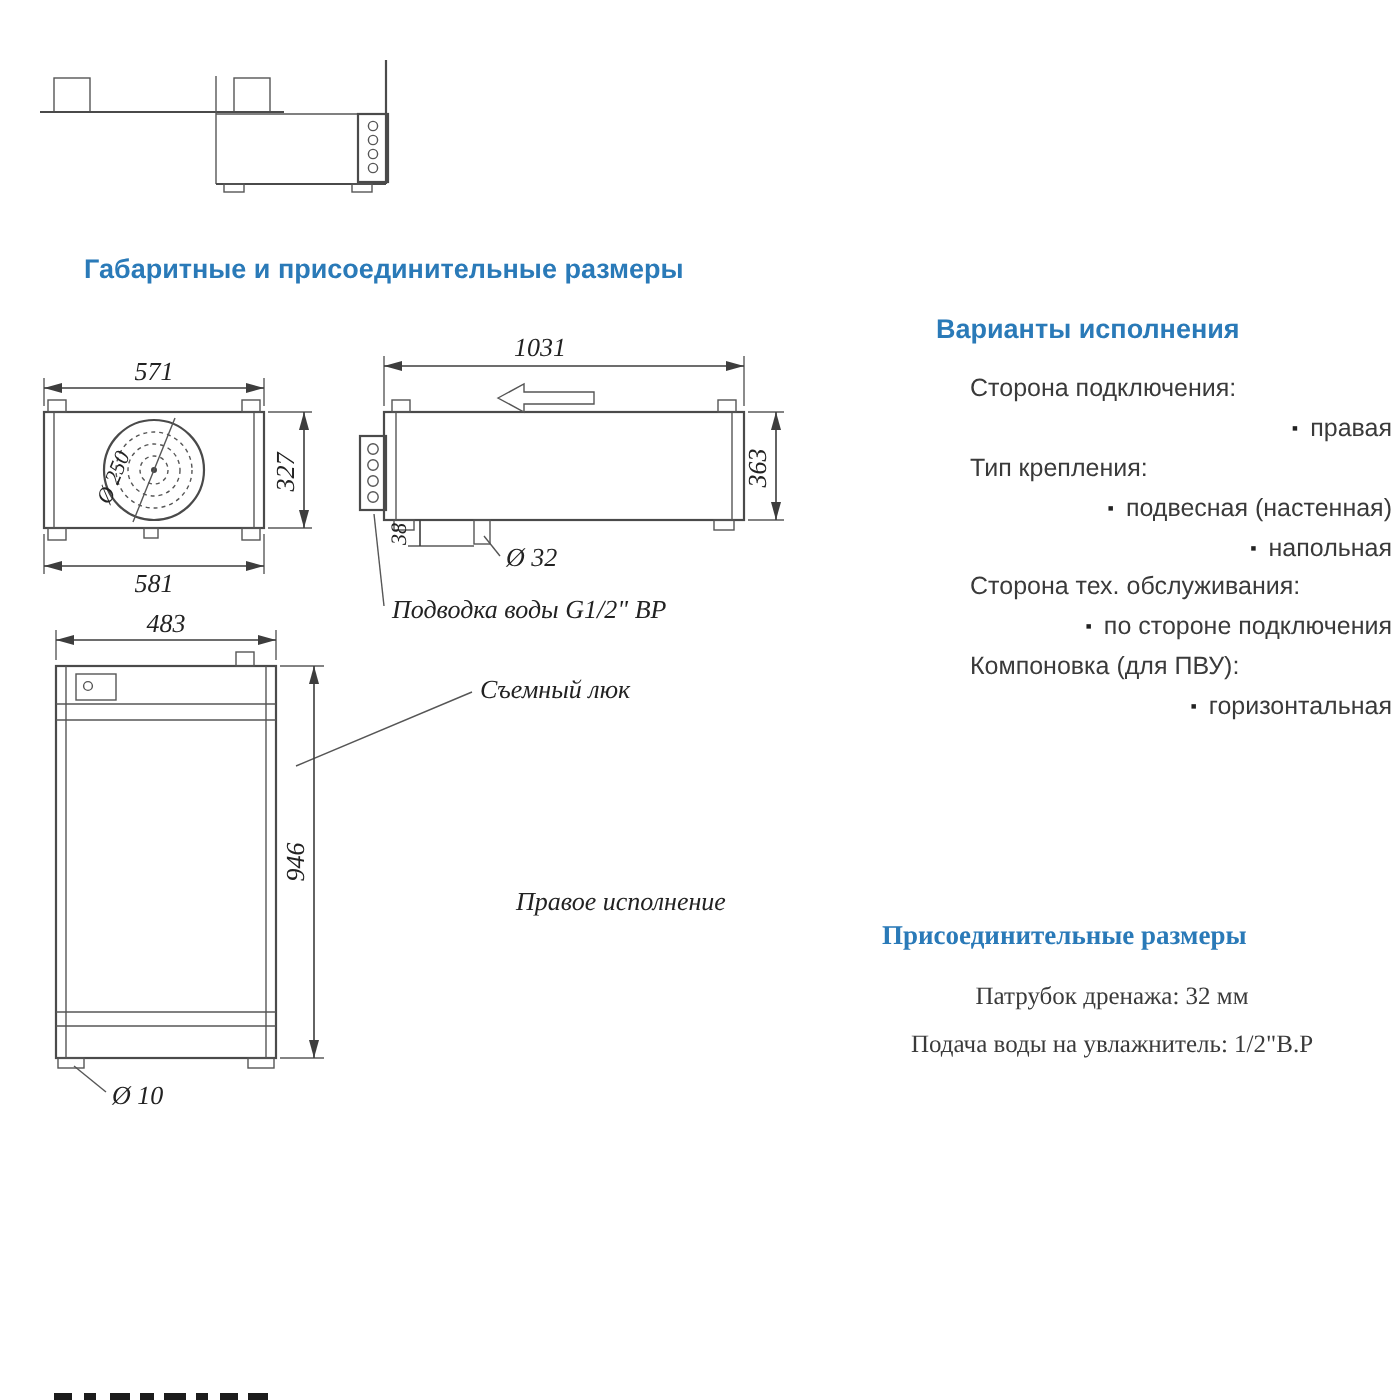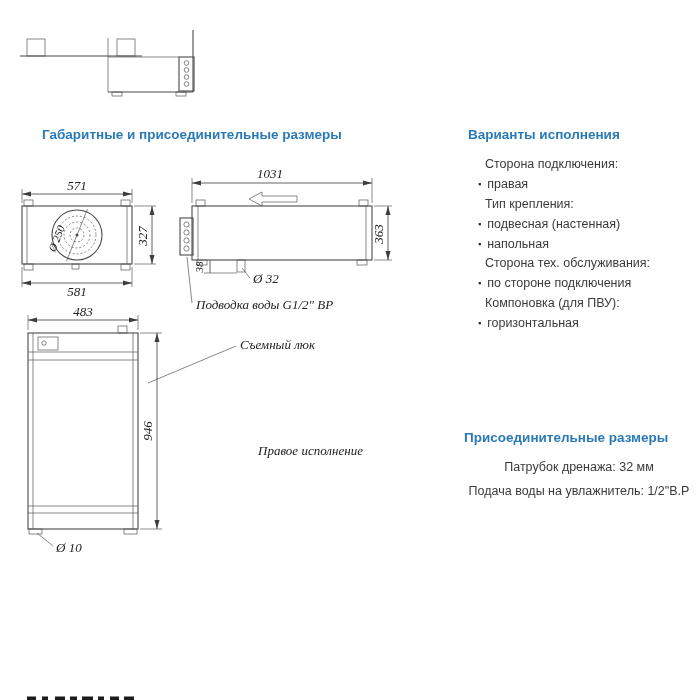--- a/index.html
+++ b/index.html
@@ -4,27 +4,27 @@
 <style>
   * { margin:0; padding:0; box-sizing:border-box; }
   html,body { width:700px; height:700px; }
   body { font-family:"Liberation Sans", sans-serif; background:#ffffff; position:relative; }
   .page { position:absolute; left:0; top:0; width:700px; height:700px; background:#fff; overflow:hidden; }
   .svg-layer { position:absolute; left:0; top:0; }
 
   .heading-left { position:absolute; left:14px; top:127px; font-size:13.5px; font-weight:bold; color:#2a7ab8;margin-left:28px; }
 
   .right-col { position:absolute; left:468px; top:127px; width:228px; color:#3a3a3a; }
-  .blue-heading { font-size:13.5px; font-weight:bold; color:#2a7ab8; margin-bottom:14px; }
+  .blue-heading { font-size:13.5px; font-weight:bold; color:#2a7ab8; margin-bottom:14px;margin-top:30px; }
   .group-label { font-size:12.5px; line-height:1.35; margin:2px 0 3px 17px; }
   .opts { list-style:none; padding-left:10px; margin:0 0 3px 0; }
-  .opts li { font-size:12.5px; line-height:1.35; margin-bottom:3px; }
+  .opts li { font-size:12.5px; line-height:1.35; margin-bottom:3px;text-align:right; }
   .opts li::before { content:"▪"; font-size:9px; margin-right:6px; vertical-align:1px; color:#222; }
 
-  .conn-block { position:absolute; left:464px; top:430px; width:230px; color:#3a3a3a; }
+  .conn-block { position:absolute; left:441px; top:430px; width:230px; color:#3a3a3a;font-family:Liberation Serif, serif; }
   .conn-line { font-size:12.5px; line-height:1.4; margin-bottom:6px;text-align:center; }
 
   
   .line { stroke:#4a4a4a; stroke-width:1.1; fill:none; }
   .thin { stroke:#565656; stroke-width:0.7; fill:none; }
   .ext  { stroke:#5a5a5a; stroke-width:0.7; fill:none; }
   .dimline { stroke:#3d3d3d; stroke-width:0.8; fill:none; }
   .dim   { font:italic 13px "Liberation Serif", serif; fill:#222; }
   .dim-sm{ font:italic 11px "Liberation Serif", serif; fill:#222; }
   .lbl   { font:italic 13px "Liberation Serif", serif; fill:#222; }

